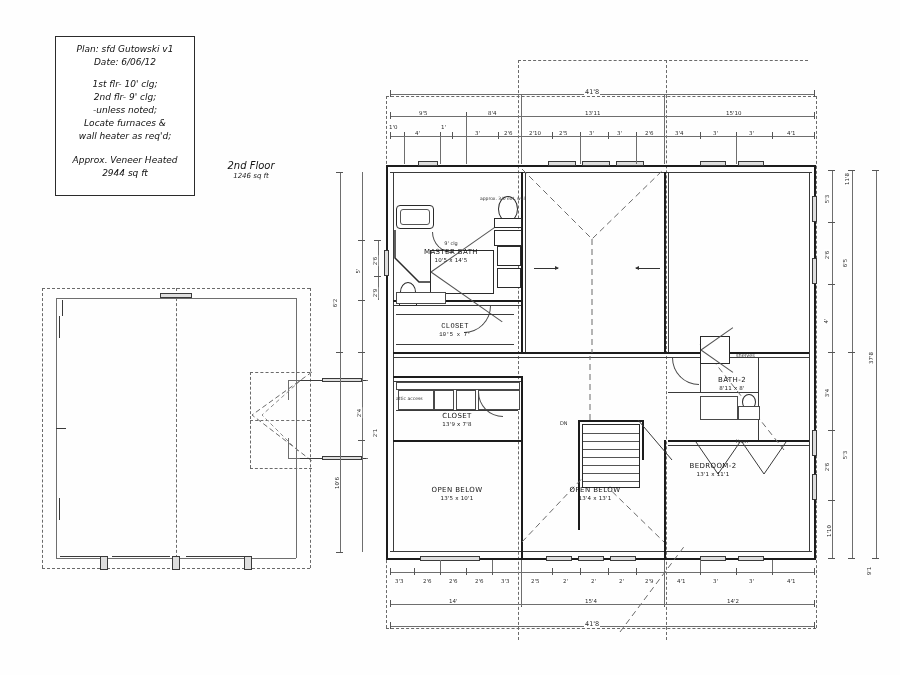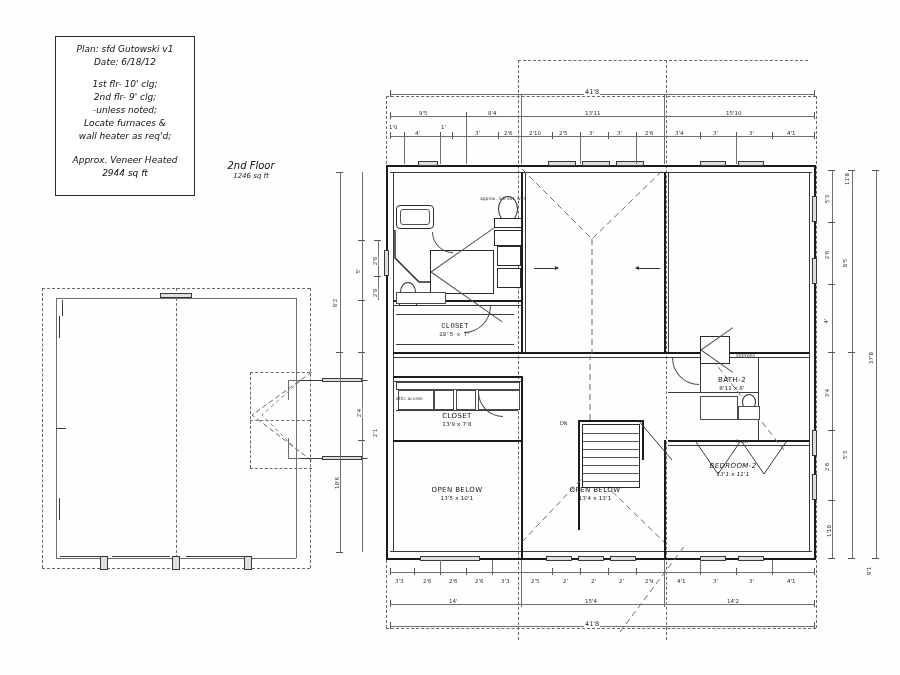--- a/index.html
+++ b/index.html
@@ -91,21 +91,21 @@
   .win{position:absolute;background:#dedede;border:1px solid #3a3a3a;box-sizing:border-box;}
   .cab{position:absolute;border:1px solid #4a4a4a;background:#fff;}
 </style>
 </head>
 <body>
 
 <div id="sheet">
 
   <div id="title-block">
     <div class="tline">Plan: sfd Gutowski v1</div>
-    <div class="tline">Date: 6/18/12</div>
+    <div class="tline">Date: 6/06/12</div>
     <div class="gap"></div>
     <div class="tline">1st flr- 10' clg;</div>
     <div class="tline">2nd flr- 9' clg;</div>
     <div class="tline">-unless noted;</div>
     <div class="tline">Locate furnaces &amp;</div>
     <div class="tline">wall heater as req'd;</div>
     <div class="gap2"></div>
     <div class="tline">Approx. Veneer Heated</div>
     <div class="tline">2944 sq ft</div>
   </div>
@@ -329,39 +329,44 @@
   </div>
 
   <svg style="position:absolute;left:666px;top:440px;width:146px;height:50px">
     <polyline points="30,2 52,34 74,2" fill="none" stroke="#3a3a3a" stroke-width="1"></polyline>
     <polyline points="76,2 98,34 120,2" fill="none" stroke="#3a3a3a" stroke-width="1"></polyline>
   </svg>
 
   <div class="note" style="left:396px;top:396px;font-size:4.5px;">attic access</div>
   <div class="note" style="left:480px;top:196px;font-size:4.5px;">approx. 3/0 ext. wall</div>
 
+  <div class="rlabel" style="left:398px; top:240px; width:106px;">
+    <div class="rc" style="margin:0 0 2px 0;">9' clg</div>
+    <div class="rn">MASTER BATH</div>
+    <div class="rd">10'5 x 14'5</div>
+  </div>
 
 
 
   <div class="rlabel" style="left:410px; top:322px; width:90px;font-family:Liberation Mono, monospace;">
     <div class="rn">CLOSET</div>
     <div class="rd">10'5 x 7'</div>
   </div>
 
   <div class="rlabel" style="left:412px; top:412px; width:90px;">
     <div class="rn">CLOSET</div>
     <div class="rd">13'9 x 7'8</div>
   </div>
 
   <div class="rlabel" style="left:692px; top:376px; width:80px;">
     <div class="rn">BATH-2</div>
     <div class="rd">8'11 x 8'</div>
   </div>
 
-  <div class="rlabel" style="left:680px; top:462px; width:106px;font-style:italic;">
+  <div class="rlabel" style="left:660px; top:462px; width:106px;">
     <div class="rn">BEDROOM-2</div>
     <div class="rd">13'1 x 11'1</div>
   </div>
 
   <div class="rlabel" style="left:402px; top:486px; width:110px;">
     <div class="rn">OPEN BELOW</div>
     <div class="rd">13'5 x 10'1</div>
   </div>
 
   <div class="rlabel" style="left:540px; top:486px; width:110px;">

